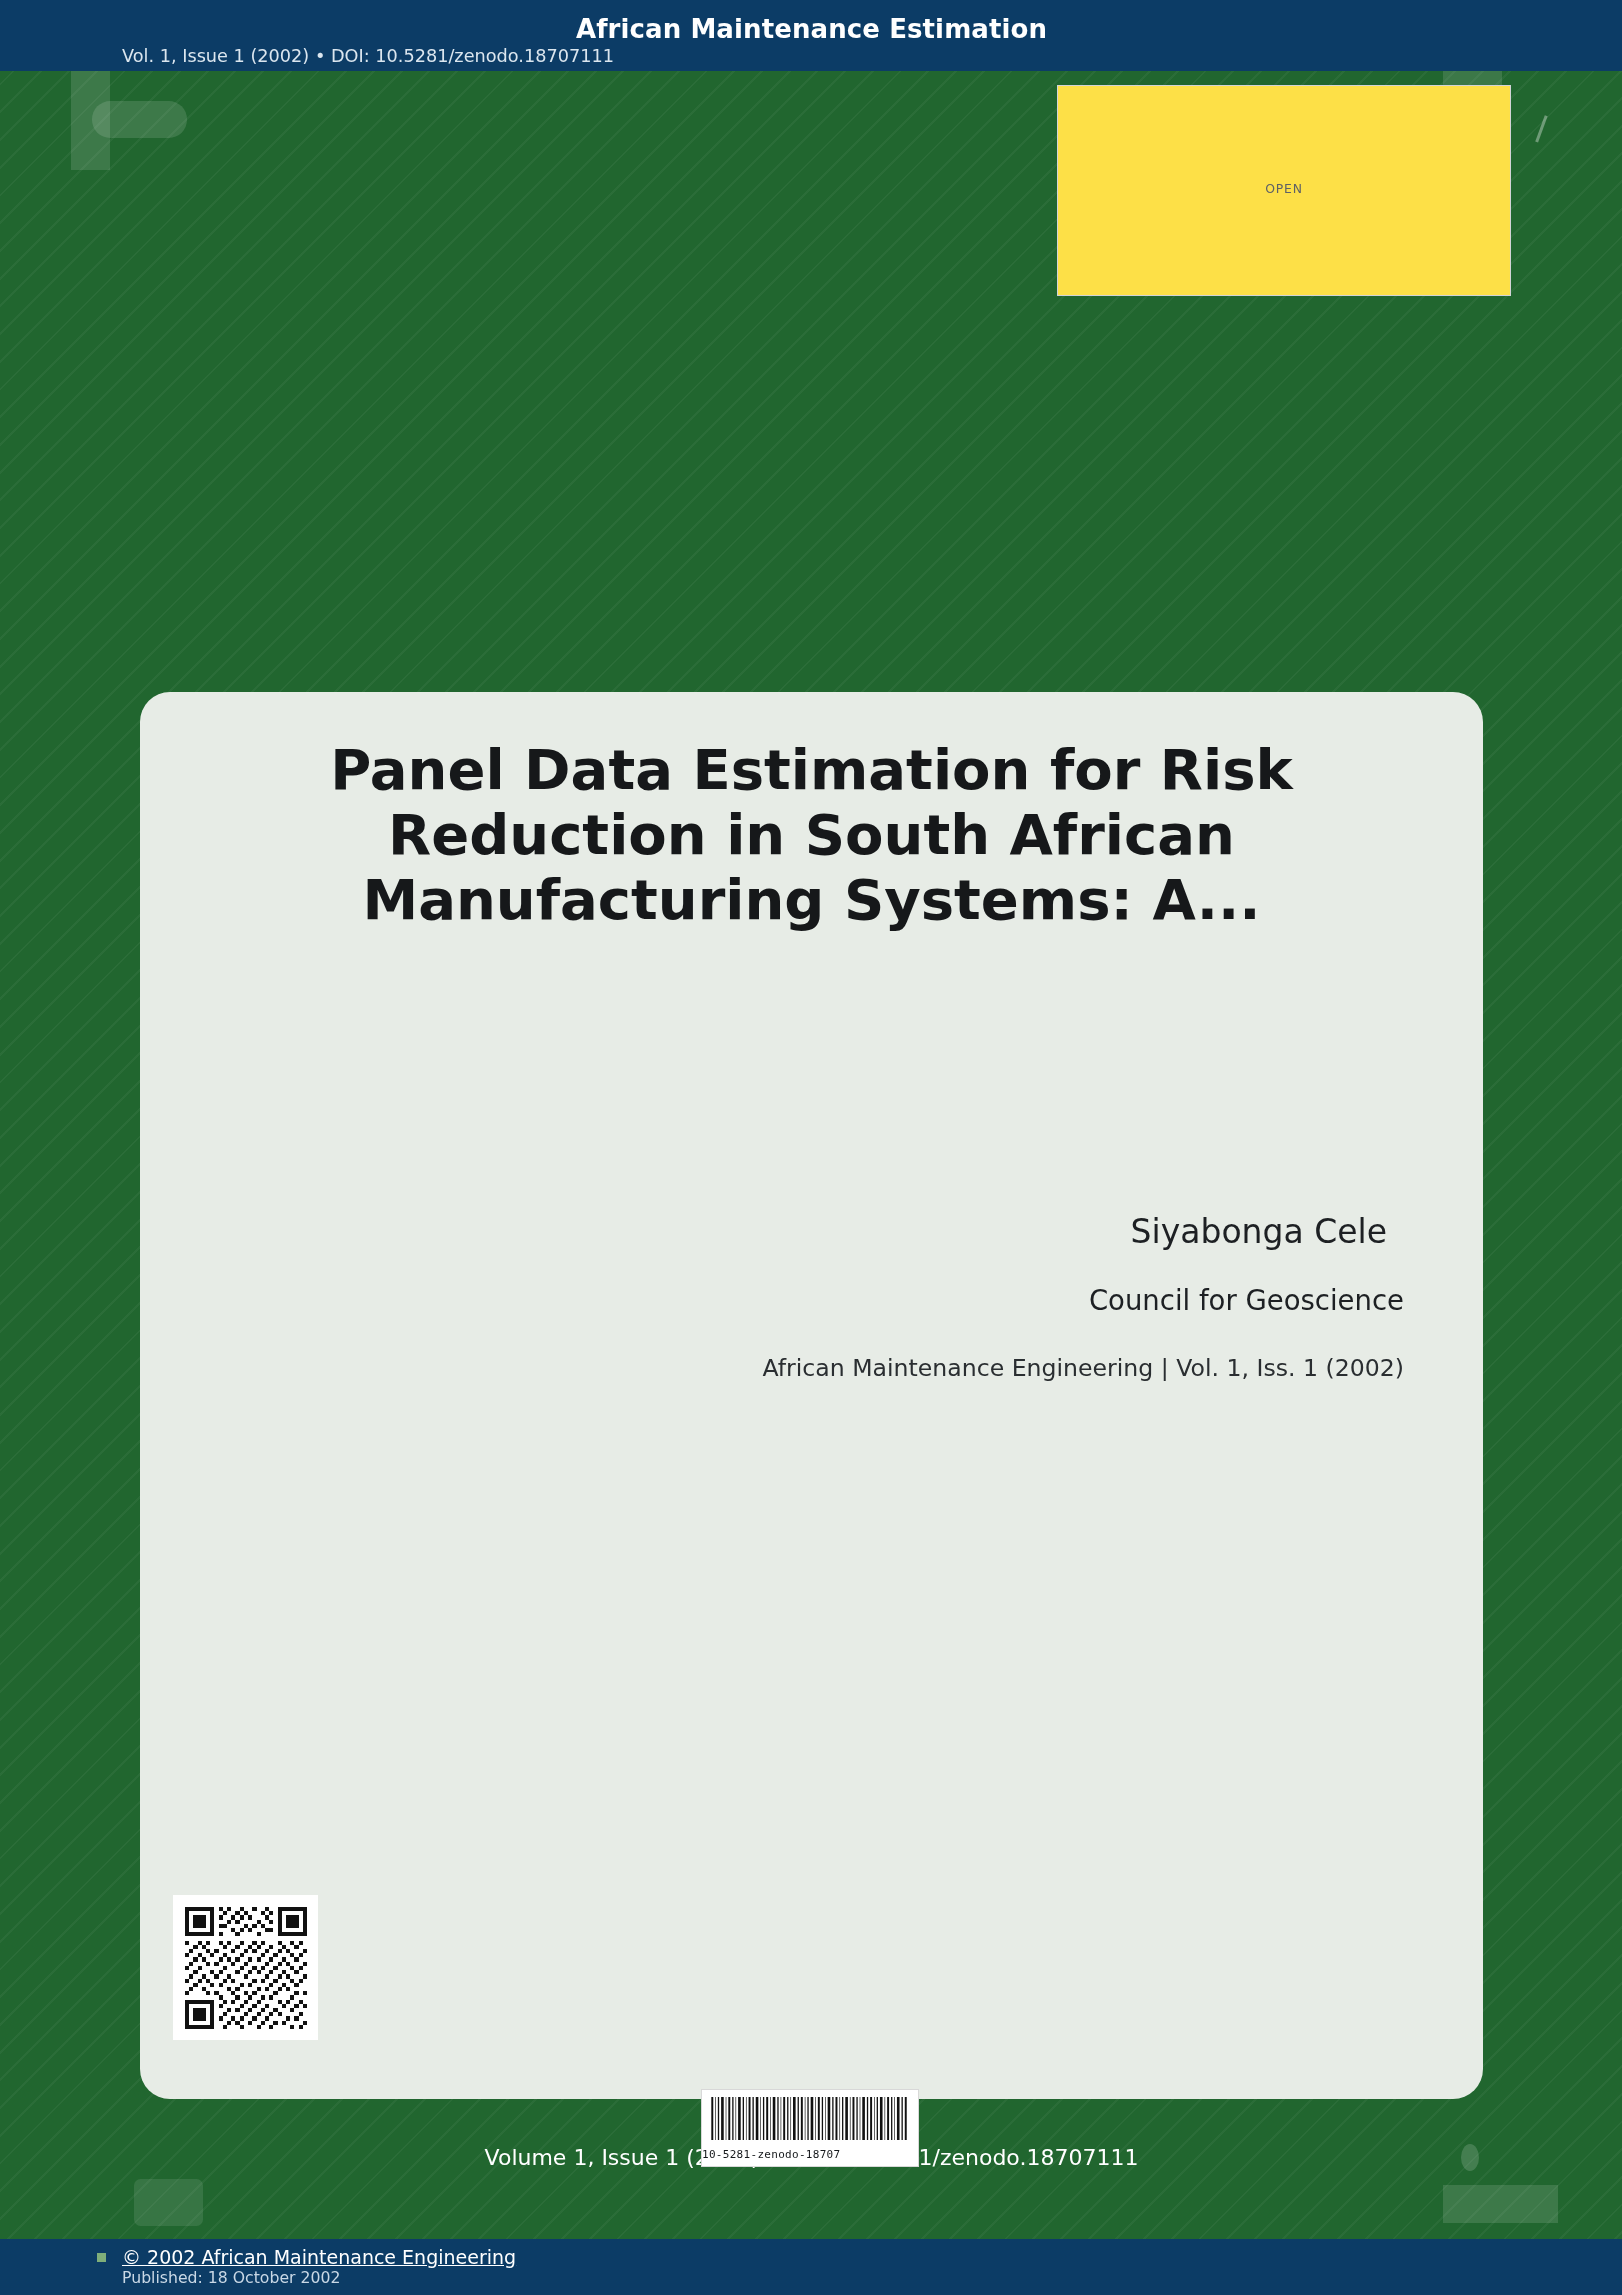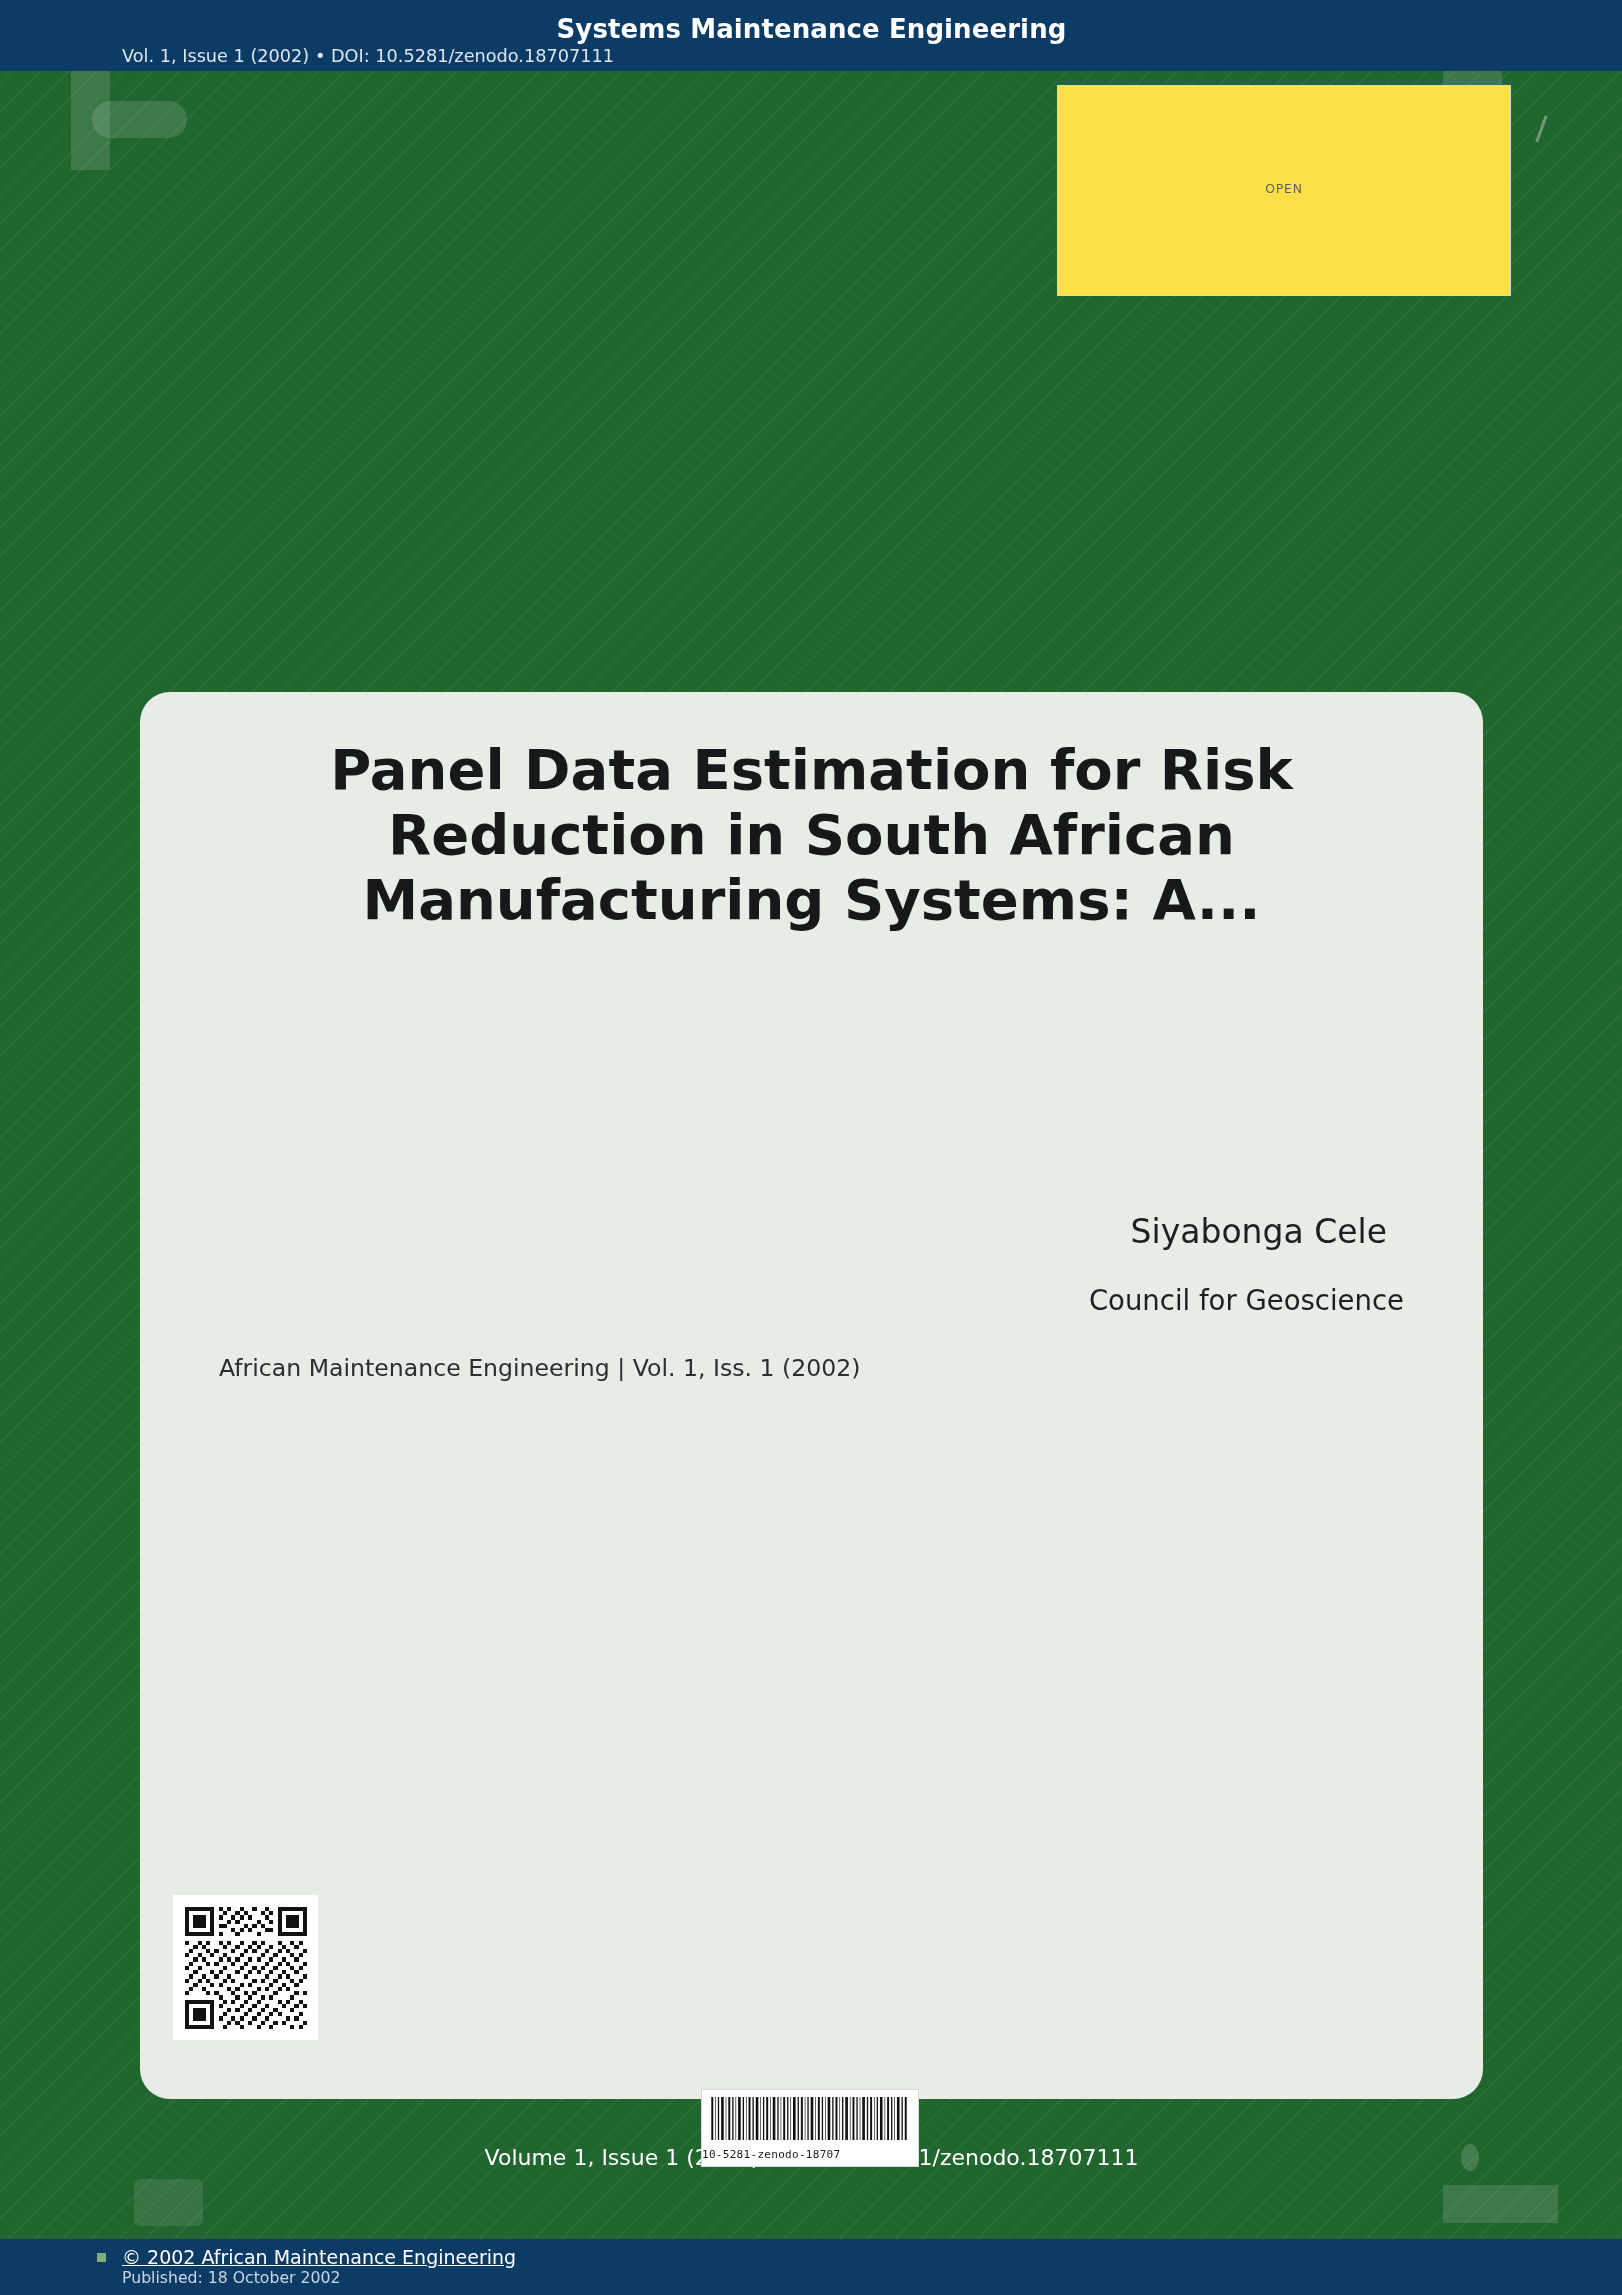--- a/index.html
+++ b/index.html
@@ -164,21 +164,21 @@
     top: 592px;
     text-align: right;
     font-size: 27.5px;
     color: #1d2023;
   }
   .card-meta1 {
     position: absolute;
     left: 79px;
     right: 79px;
     top: 662px;
-    text-align: left;
+    text-align: right;
     font-size: 23.6px;
     color: #2a2e31;
   }
   .card-meta2 {
     position: absolute;
     left: 79px;
     right: 79px;
     top: 703px;
     text-align: center;
     font-size: 23.6px;
@@ -247,21 +247,21 @@
 
   <div class="deco deco-a"></div>
   <div class="deco deco-b"></div>
   <div class="deco deco-c"></div>
   <div class="deco deco-d"></div>
   <div class="deco deco-e"></div>
   <div class="deco deco-f"></div>
   <div class="deco-slash"></div>
 
   <div class="band-top"></div>
-  <div class="band-top-title">Systems Maintenance Engineering</div>
+  <div class="band-top-title">African Maintenance Estimation</div>
   <div class="band-top-sub">Vol. 1, Issue 1 (2002) • DOI: 10.5281/zenodo.18707111</div>
 
   <div class="oa-badge">
     <div class="oa-badge-label">OPEN</div>
   </div>
 
   <div class="card">
     <div class="card-title">Panel Data Estimation for Risk Reduction in South African Manufacturing Systems: A...</div>
     <div class="card-authors">Siyabonga Cele</div>
     <div class="card-affiliation">Council for Geoscience</div>

